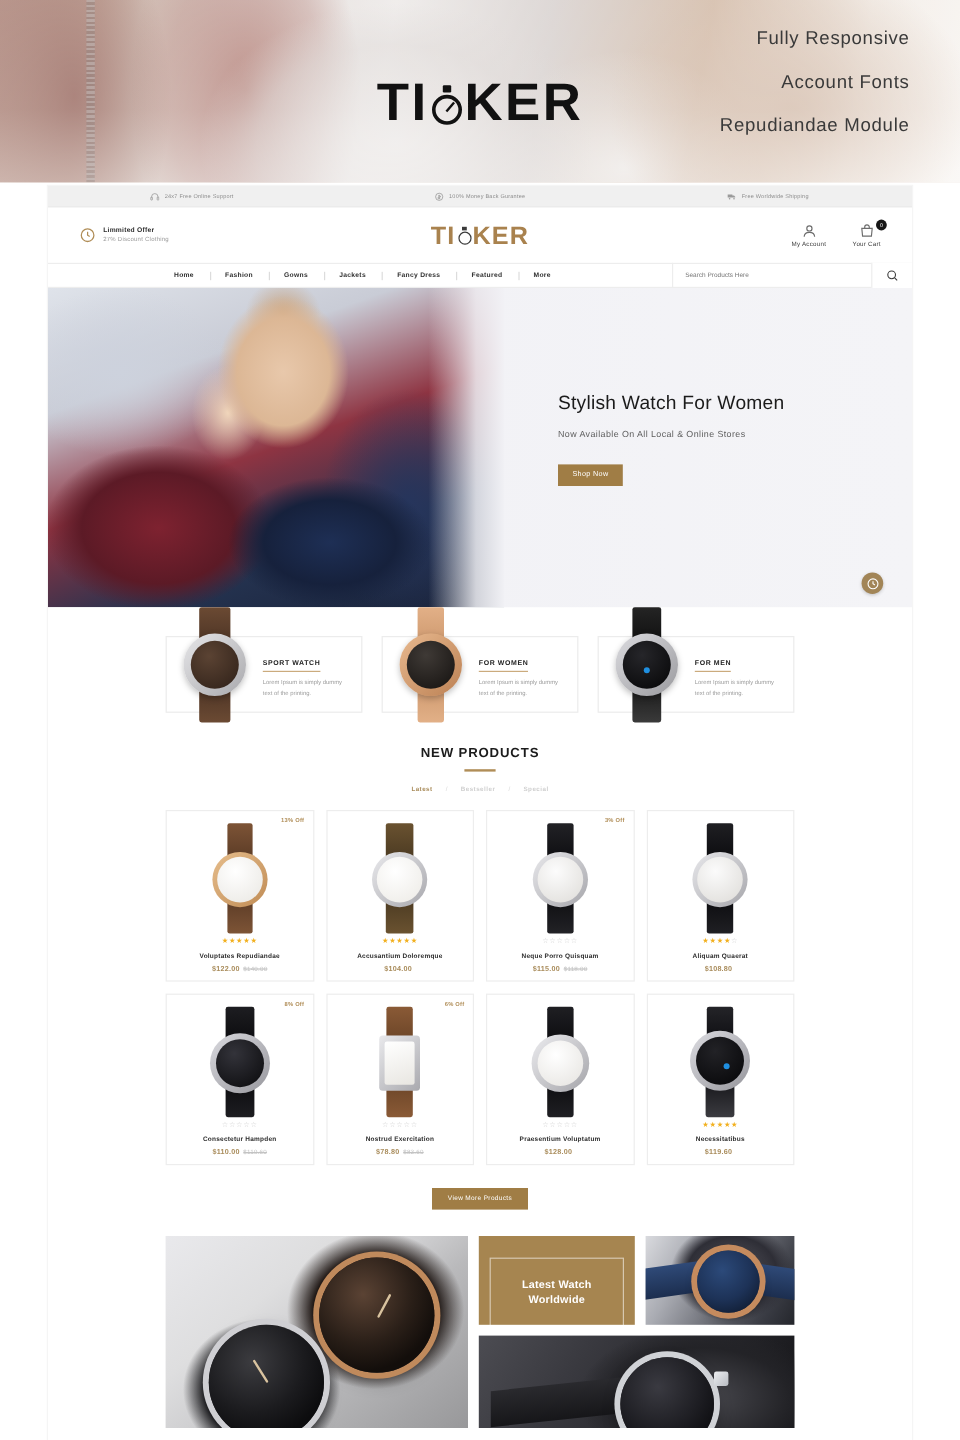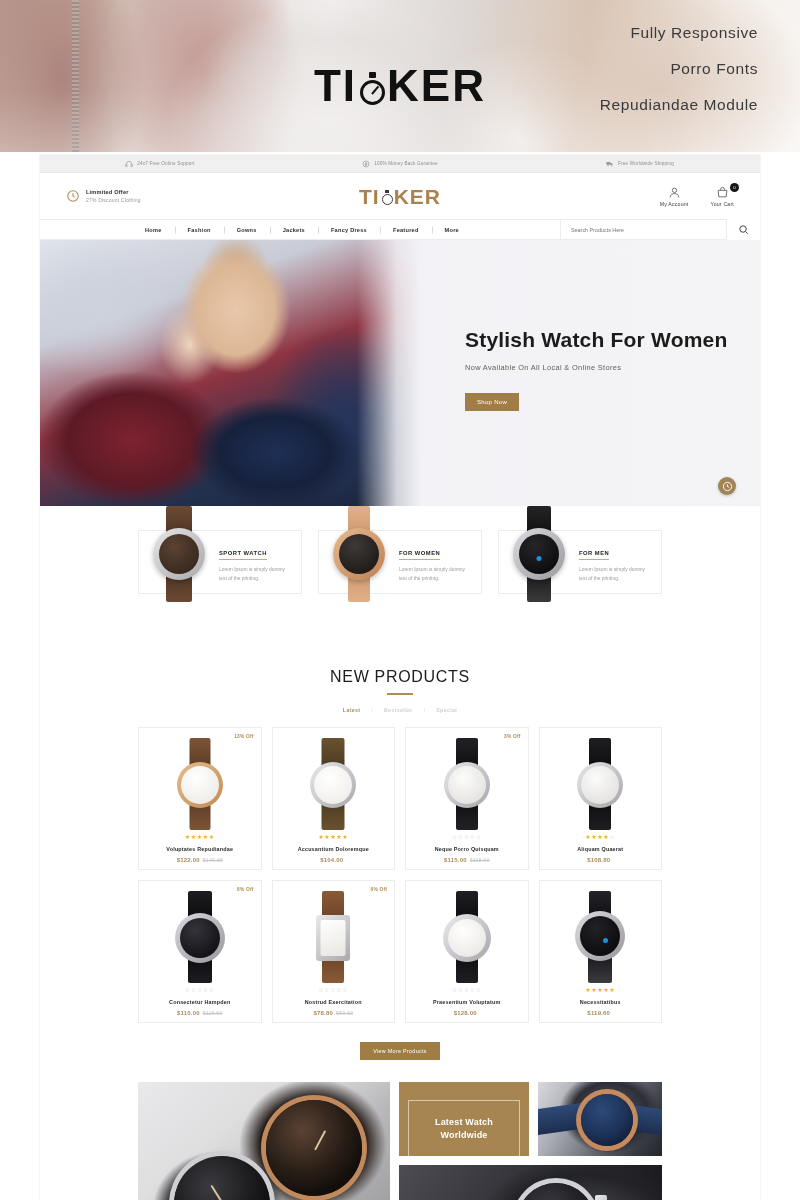--- a/index.html
+++ b/index.html
@@ -164,21 +164,21 @@
       radial-gradient(ellipse 110px 80px at 92px 200px, #7e2230 0%, #5c1a26 58%, rgba(92,26,38,0) 86%),
       radial-gradient(ellipse 90px 120px at 300px 180px, #26355c 0%, rgba(38,53,92,0) 80%),
       radial-gradient(ellipse 120px 90px at 60px 70px, #cdd2dd 0%, rgba(205,210,221,0) 78%),
       linear-gradient(160deg, #dfe3ea 0%, #c9ccd6 26%, #8e3442 50%, #24324f 74%, #182138 100%);
   }
   .hero-photo::after {
     content: ""; position: absolute; right: -1px; top: 0; width: 64px; height: 266px;
     background: linear-gradient(90deg, rgba(242,242,246,0) 0%, rgba(242,242,246,.85) 62%, #f2f2f6 100%);
   }
   .hero-copy { position: absolute; left: 425px; top: 88px; }
-  .hero-title { font-size: 21px; font-weight: 700; color: #1b1b1b; letter-spacing: .2px; }
+  .hero-title { font-size: 16px; font-weight: 400; color: #1b1b1b; letter-spacing: .2px; }
   .hero-sub { font-size: 7.4px; color: #5d5d5d; margin-top: 11px; letter-spacing: .35px; }
   .hero-btn {
     margin-top: 21px; display: inline-block;
     background: #a07d45; color: #fff; border: 0; cursor: pointer;
     font-size: 6px; letter-spacing: .3px; padding: 6px 12px;
     font-family: "Liberation Sans", sans-serif;
   }
   .scroll-top {
     position: absolute; right: 24px; bottom: 11px;
     width: 18px; height: 18px; border-radius: 50%;
@@ -203,21 +203,21 @@
   }
   .fdesc { font-size: 4.9px; color: #9b9b9b; line-height: 1.85; margin-top: 5px; }
 
   
   .w-strap-top, .w-strap-bot { position: absolute; left: 50%; transform: translateX(-50%); border-radius: 2px; }
   .w-case { position: absolute; left: 50%; transform: translateX(-50%); border-radius: 50%; }
   .w-dial { position: absolute; left: 50%; transform: translateX(-50%); border-radius: 50%; }
 
   
   .np-head { text-align: center; padding-top: 28px; }
-  .np-title { font-size: 16px; font-weight: 400; color: #1c1c1c; letter-spacing: .7px; margin-top: 46px; }
+  .np-title { font-size: 11px; font-weight: 700; color: #1c1c1c; letter-spacing: .7px; }
   .np-rule { width: 26px; height: 2px; background: #b08d57; margin: 7px auto 0; }
   .np-tabs { display: flex; justify-content: center; align-items: center; gap: 11px; margin-top: 12px; }
   .np-tab { font-size: 5.2px; font-weight: 700; color: #cfcfcf; letter-spacing: .4px; cursor: pointer; }
   .np-tab.active { color: #a98c5b; }
   .np-sep { font-size: 5.2px; color: #d8d8d8; }
 
   .pgrid {
     display: grid; grid-template-columns: repeat(4, 1fr); gap: 10px;
     padding: 14px 98px 0 98px;
   }
@@ -321,21 +321,21 @@
 <body>
 
 <div class="promo-banner">
   <div class="promo-photo"></div>
   <div class="promo-veil"></div>
   <div class="zipper"></div>
 
 
   <div class="promo-col right">
     <div class="promo-item">Fully Responsive</div>
-    <div class="promo-item">Porro Fonts</div>
+    <div class="promo-item">Account Fonts</div>
     <div class="promo-item">Repudiandae Module</div>
   </div>
 
   <div class="promo-logo"><span>TI</span><span class="stop"><span class="crown"></span><span class="dial"></span><span class="hand"></span></span><span>KER</span></div>
 </div>
 
 <div class="store">
 
   <div class="topstrip">
     <div class="ts-cell">

